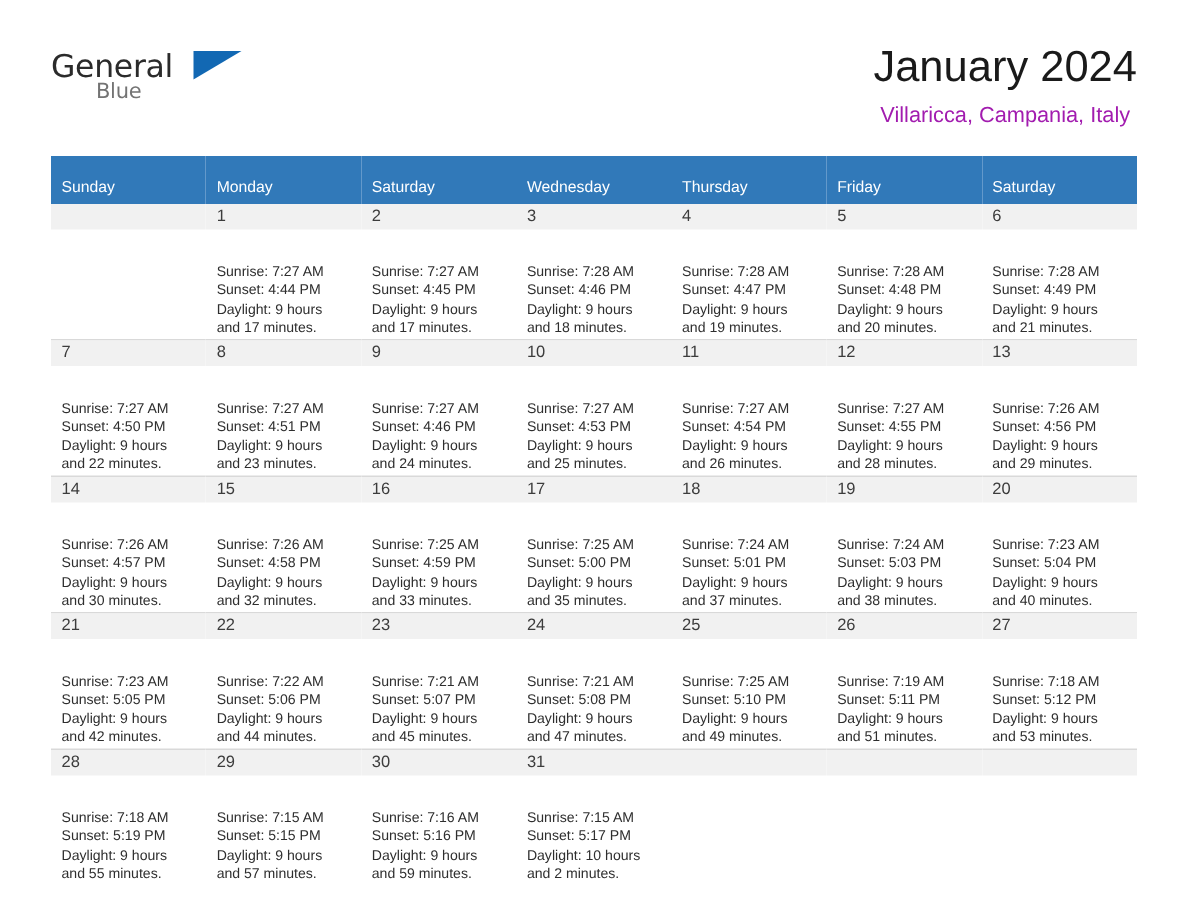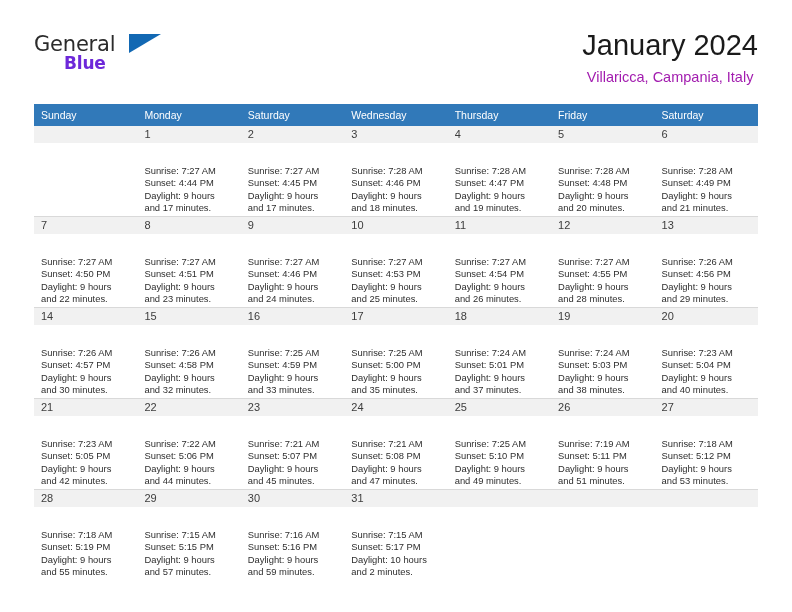--- a/index.html
+++ b/index.html
@@ -49,25 +49,25 @@
     top: 2px;
     width: 0;
     height: 0;
     border-left: 32px solid #1268b3;
     border-bottom: 19px solid transparent;
   }
   .logo-blue {
     position: absolute;
     left: 30px;
     top: 21px;
-    font-size: 17px;
+    font-size: 14px;
     letter-spacing: -0.2px;
-    color: #6d28d9;
+    color: #737373;
     font-family: "DejaVu Sans", sans-serif;
-    font-weight: 700;
+    font-weight: 400;
   }
   .title-block {
     position: absolute;
     right: 0;
     top: 0;
     text-align: center;
   }
   .cal-title {
     font-size: 29px;
     color: #1a1a1a;
@@ -95,21 +95,21 @@
     width: 724px;
     border-collapse: collapse;
     table-layout: fixed;
   }
   table.cal th {
     background: #3179b9;
     color: #ffffff;
     font-size: 10.5px;
     font-weight: normal;
     text-align: left;
-    padding: 5px 0 5px 7px;
+    padding: 15px 0 5px 7px;
     height: 21px;
     border: none;
   }
   table.cal td {
     vertical-align: top;
     padding: 0;
     border: none;
     border-top: 1px solid #d9d9d9;
     height: 90px;
   }

